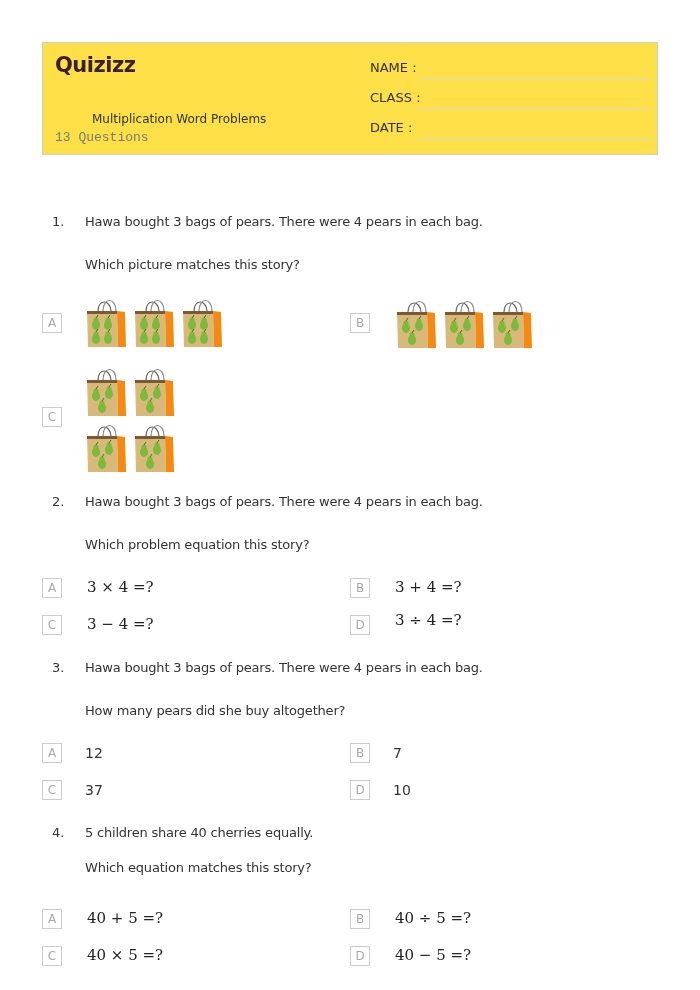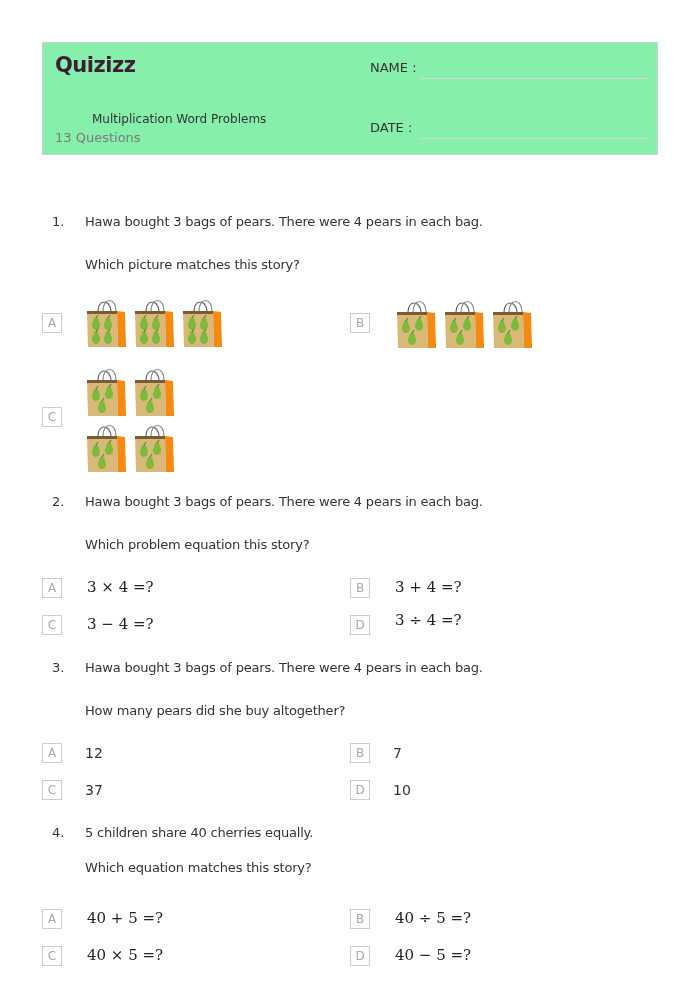--- a/index.html
+++ b/index.html
@@ -1,29 +1,29 @@
 <!DOCTYPE html>
 <html><head>
 <meta charset="utf-8">
 <style>
   * { box-sizing: border-box; margin: 0; padding: 0; }
   html, body { width: 700px; height: 990px; background: #ffffff; overflow: hidden; }
   body { font-family: "DejaVu Sans", sans-serif; color: #333333; position: relative; }
 
   .header-box {
     position: absolute; left: 42px; top: 42px; width: 616px; height: 113px;
-    border: 1px solid #cfcfcf; background: #86efac;
+    border: 1px solid #cfcfcf; background: #fde047;
   }
   .logo {
     position: absolute; left: 12px; top: 10px;
     font-family: "DejaVu Sans", sans-serif; font-weight: bold; font-size: 21px;
     color: #3b1f35; letter-spacing: -0.5px;
   }
   .ws-title { position: absolute; left: 12px; top: 69px; font-size: 12px; color: #333; margin-left: 37px; }
-  .ws-count { position: absolute; left: 12px; top: 87px; font-size: 13px; color: #7a7a7a; }
+  .ws-count { position: absolute; left: 12px; top: 87px; font-size: 13px; color: #7a7a7a; font-family: Liberation Mono, monospace; }
 
   .field { position: absolute; left: 327px; width: 280px; height: 20px; }
   .field-label { position: absolute; left: 0; top: 0; font-size: 13px; color: #333; }
   .field-line { position: absolute; left: 50px; right: 0; top: 18px; height: 1px; background: #d6d6d6; }
 
   .q-num { position: absolute; left: 52px; font-size: 13px; color: #333; }
   .q-text { position: absolute; left: 85px; font-size: 13px; color: #333; letter-spacing: -0.2px; }
 
   .opt-box {
     position: absolute; width: 20px; height: 20px; border: 1px solid #cccccc;
@@ -59,20 +59,24 @@
 
 <div class="header-box">
   <div class="logo">Quizizz</div>
   <div class="ws-title">Multiplication Word Problems</div>
   <div class="ws-count">13 Questions</div>
 
   <div class="field" style="top:17px">
     <span class="field-label">NAME :</span>
     <span class="field-line"></span>
   </div>
+  <div class="field" style="top:47px">
+    <span class="field-label">CLASS :</span>
+    <span class="field-line"></span>
+  </div>
   <div class="field" style="top:77px">
     <span class="field-label">DATE  :</span>
     <span class="field-line"></span>
   </div>
 </div>
 
 <div>
   <span class="q-num" style="top:214px">1.</span>
   <span class="q-text" style="top:214px">Hawa bought 3 bags of pears. There were 4 pears in each bag.</span>
   <span class="q-text" style="top:257px">Which picture matches this story?</span>

